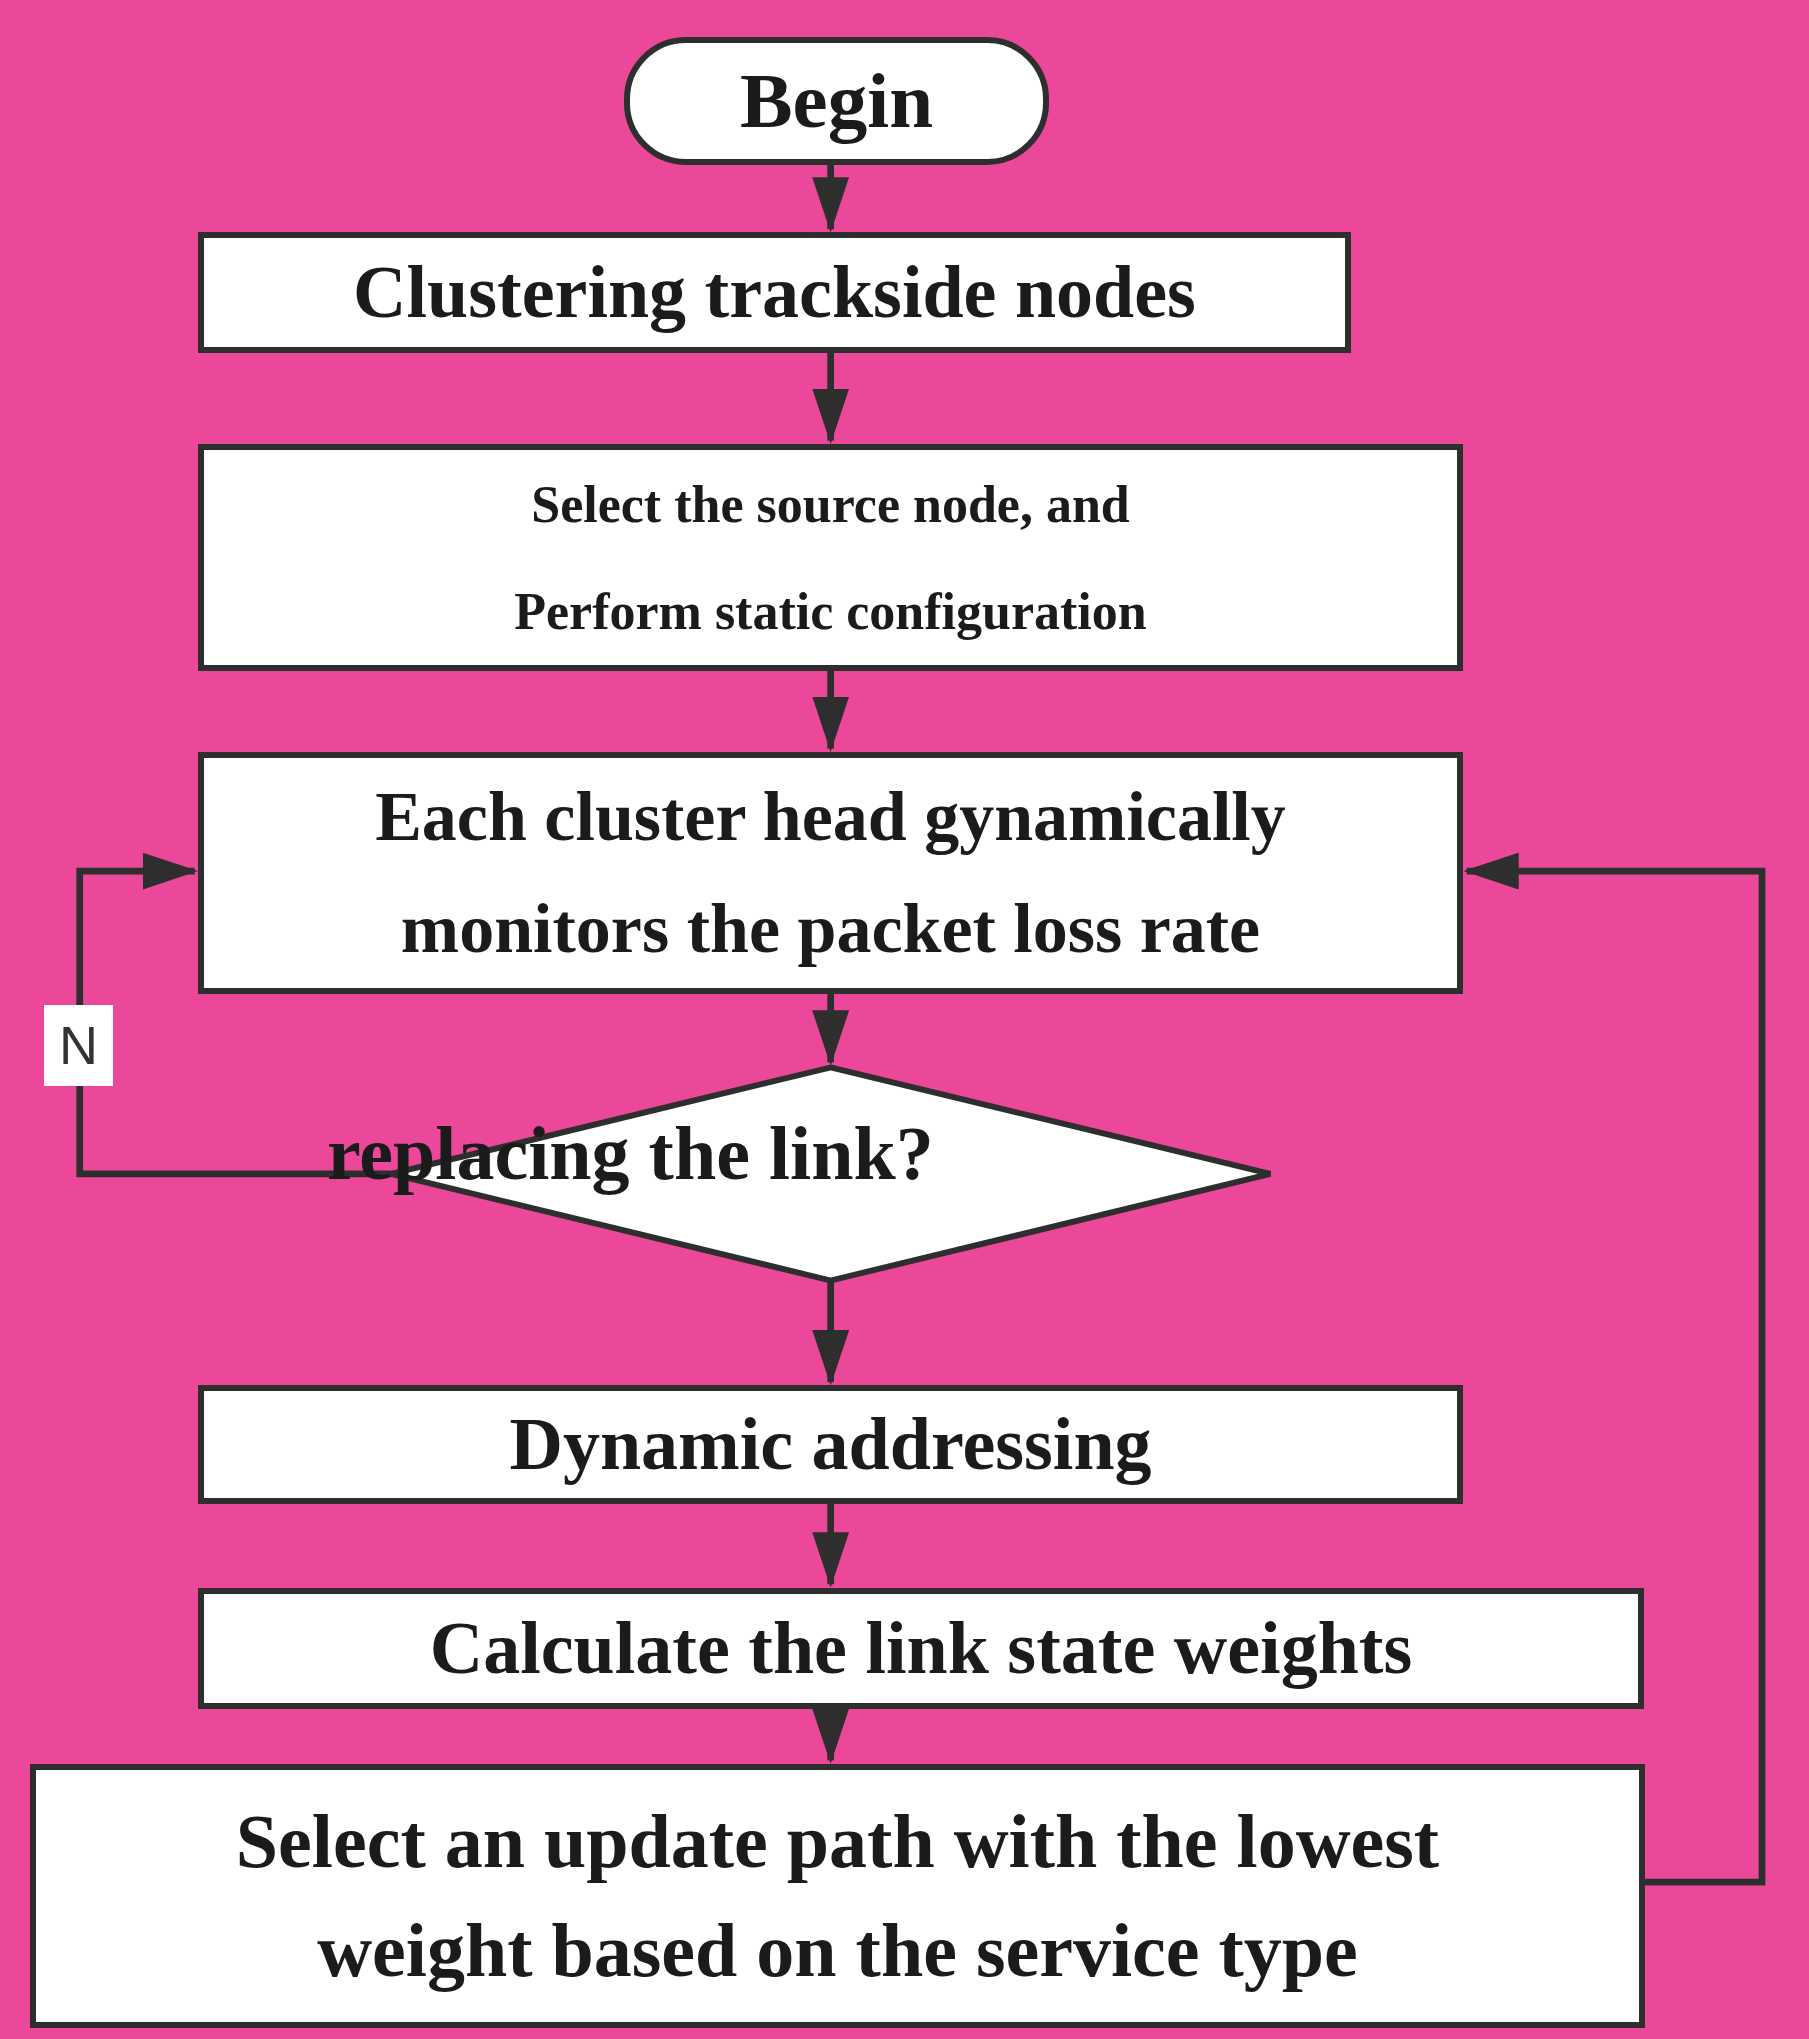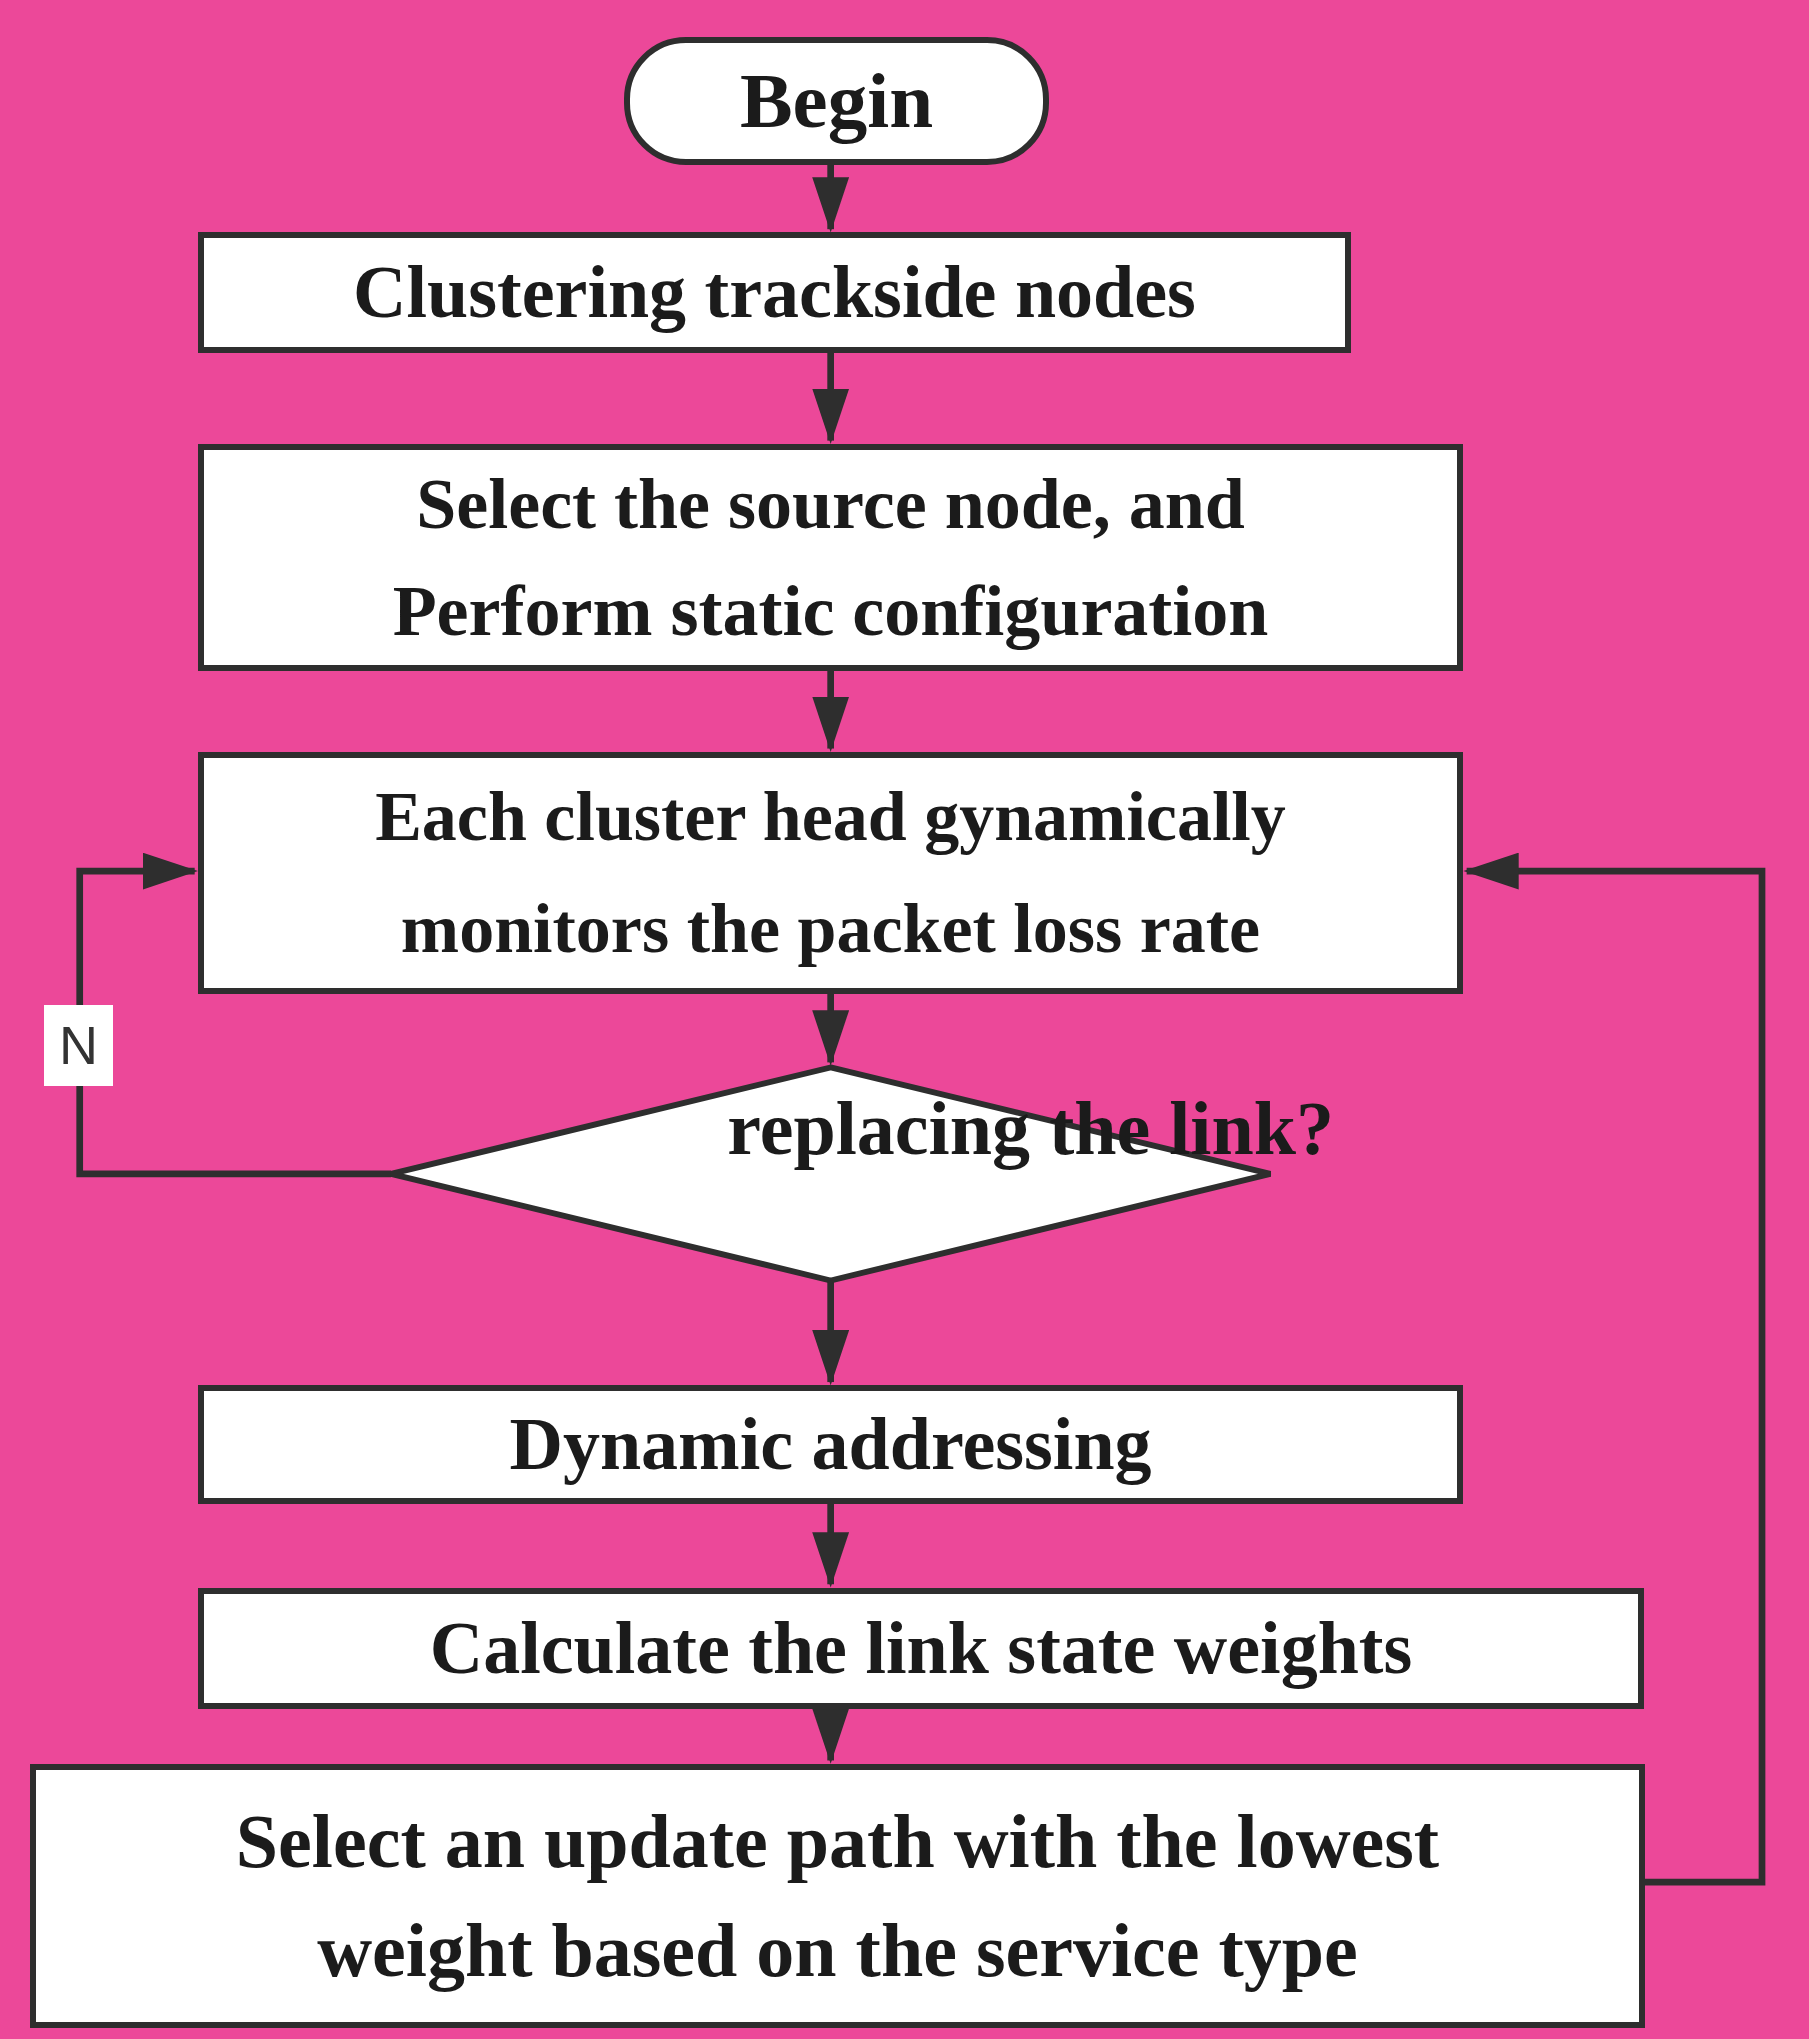--- a/index.html
+++ b/index.html
@@ -28,32 +28,32 @@
     text-align: center;
     font-weight: bold;
     background: #ffffff;
     z-index: 2;
     white-space: nowrap;
   }
   .box { border: 6.7px solid #2e2e2e; }
   .stadium { border: 6.7px solid #2e2e2e; border-radius: 62px; }
   .terminator { left: 624px; top: 37px; width: 425px; height: 128px; font-size: 79px; }
   .b1 { left: 198px; top: 232px;  width: 1153px; height: 121px; font-size: 74px; }
-  .b2 { left: 198px; top: 444px;  width: 1265px; height: 227px; font-size: 72px; line-height: 107px; }
+  .b2 { left: 198px; top: 444px;  width: 1265px; height: 227px; font-size: 52px; line-height: 107px; }
   .b3 { left: 198px; top: 752px;  width: 1265px; height: 242px; font-size: 70px; line-height: 112px; }
   .b4 { left: 198px; top: 1385px; width: 1265px; height: 119px; font-size: 74px; }
   .b5 { left: 198px; top: 1588px; width: 1446px; height: 121px; font-size: 74px; }
   .b6 { left: 30px;  top: 1764px; width: 1615px; height: 264px; font-size: 76px; line-height: 109px; }
   .diamond-label {
     position: absolute;
-    left: 327px; top: 1075px; width: 1007px; height: 106px;
+    left: 327px; top: 1100px; width: 1007px; height: 106px;
     line-height: 106px;
     font-size: 76px;
     font-weight: bold;
-    text-align: right;
+    text-align: left;
     z-index: 3;
     white-space: nowrap;
   }
   .edge-label-no {
     position: absolute;
     left: 44px; top: 1005px; width: 69px; height: 81px;
     line-height: 81px;
     text-align: center;
     font-family: "Liberation Sans", sans-serif;
     font-weight: 400;

